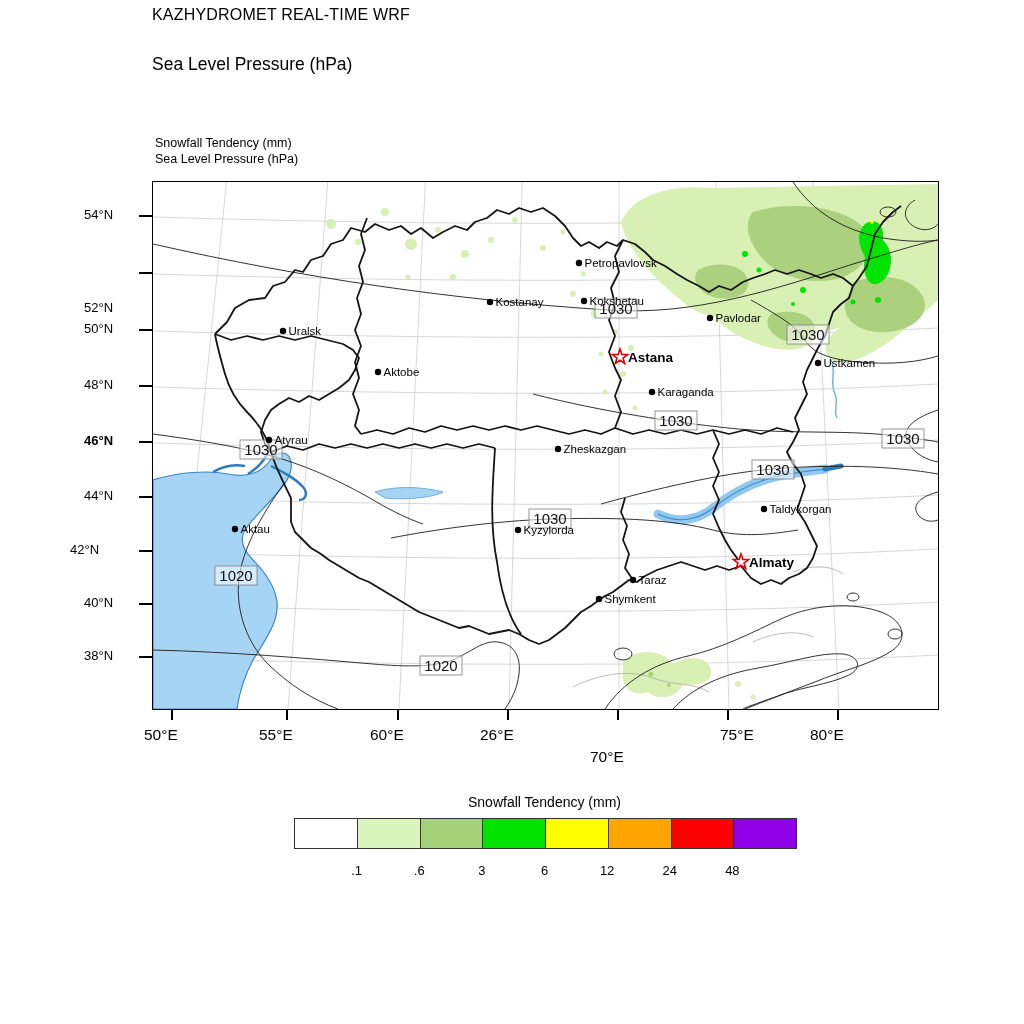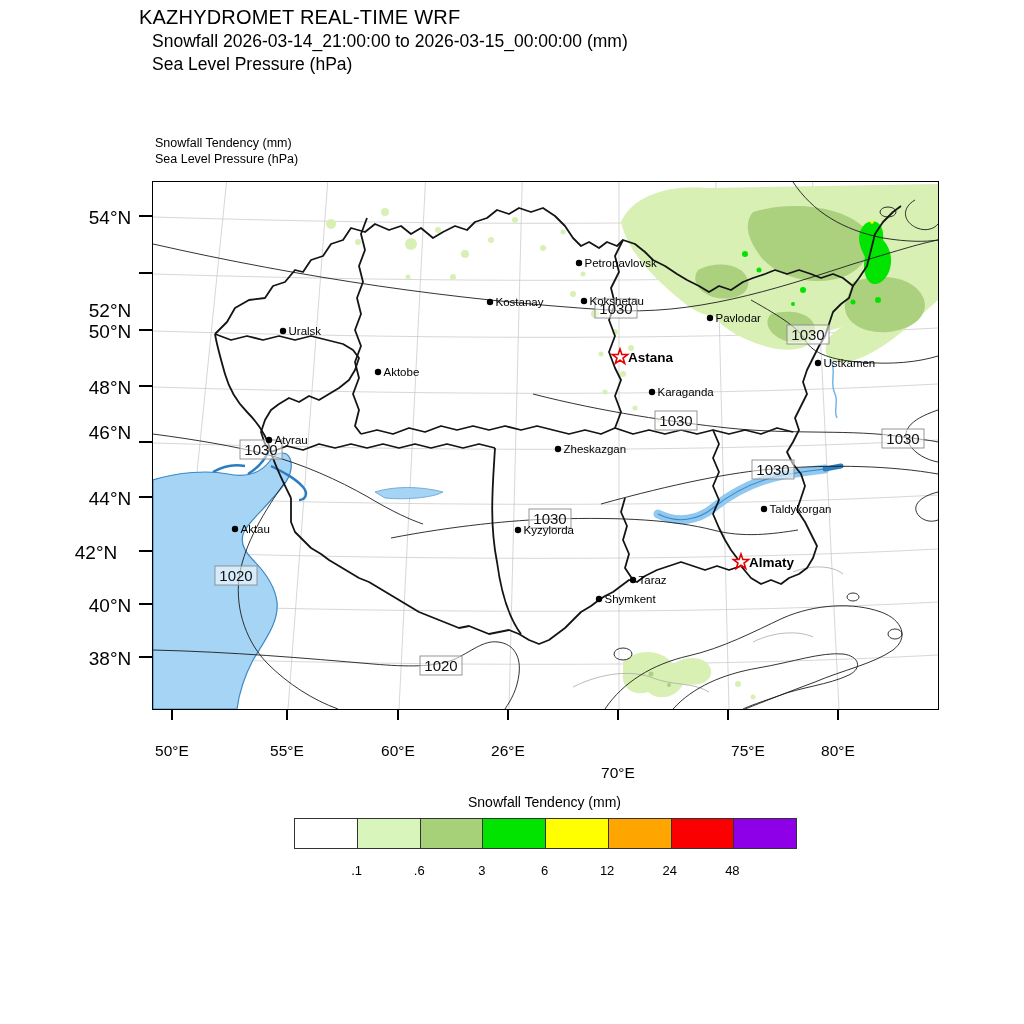--- a/index.html
+++ b/index.html
@@ -1,63 +1,62 @@
 <!DOCTYPE html>
 <html><head>
 <meta charset="utf-8">
 <style>
   html,body{margin:0;padding:0;background:#fff;}
   .page{position:relative;width:1024px;height:1024px;background:#fff;overflow:hidden;
         font-family:"Liberation Sans",sans-serif;color:#000;}
   .abs{position:absolute;}
-  .hdr-title{left:139px;top:6px;font-size:20px;letter-spacing:.2px;}
+  .hdr-title{left:152px;top:6px;font-size:16px;letter-spacing:.2px;}
   .hdr-sub{left:152px;top:31px;font-size:17.5px;}
   .hdr-sub2{left:152px;top:54px;font-size:17.5px;}
   .initvalid{right:84px;top:57px;font-size:12.5px;line-height:15px;text-align:right;}
   .maplegend{left:155px;top:135px;font-size:12.5px;line-height:16px;}
   .map-area{left:152px;top:181px;width:785px;height:527px;border:1.5px solid #000;box-sizing:content-box;}
   .map-area svg{position:absolute;left:0;top:0;}
-  .lat-label{position:absolute;width:52px;text-align:center;font-size:19px;}
-  .lon-label{position:absolute;width:56px;text-align:center;font-size:15.5px;margin-top:16px;}
+  .lat-label{position:absolute;width:52px;text-align:left;font-size:13px;}
+  .lon-label{position:absolute;width:56px;font-size:15.5px;}
   .tick{position:absolute;background:#000;}
   .city-label{font:11.5px "Liberation Sans",sans-serif;fill:#000;}
   .capital-label{font:bold 13.5px "Liberation Sans",sans-serif;fill:#000;}
   .plabel{font:15px "Liberation Sans",sans-serif;fill:#111;text-anchor:middle;}
   .cbar-title{left:294px;top:794px;width:501px;text-align:center;font-size:14px;}
   .cbar{left:294px;top:818px;width:501px;height:29px;display:flex;border:1px solid #333;box-sizing:content-box;}
   .cbar-seg{flex:1;border-right:1px solid #333;}
   .cbar-seg:last-child{border-right:none;}
   .cbar-tick{position:absolute;width:34px;text-align:center;font-size:13px;top:863px;}
 </style>
 </head>
 <body>
 
 <div class="page">
 
   <div class="abs hdr-title">KAZHYDROMET REAL-TIME WRF</div>
-  <div class="abs hdr-sub">Snowfall 2026-03-14_21:00:00 to 2026-03-15_00:00:00 (mm)</div>
   <div class="abs hdr-sub2">Sea Level Pressure  (hPa)</div>
 
 
   <div class="abs maplegend">
     <div>Snowfall Tendency   (mm)</div>
     <div>Sea Level Pressure   (hPa)</div>
   </div>
 
   <div id="axes">
       <div class="tick" style="left: 139px; top: 215px; width: 13px; height: 2px;"></div>
       <div class="lat-label" style="left: 84px; top: 207px;">54°N</div>
       <div class="tick" style="left: 139px; top: 272px; width: 13px; height: 2px;"></div>
       <div class="lat-label" style="left: 84px; top: 264px; margin-top: 36px;">52°N</div>
       <div class="tick" style="left: 139px; top: 329px; width: 13px; height: 2px;"></div>
       <div class="lat-label" style="left: 84px; top: 321px;">50°N</div>
       <div class="tick" style="left: 139px; top: 385px; width: 13px; height: 2px;"></div>
       <div class="lat-label" style="left: 84px; top: 377px;">48°N</div>
       <div class="tick" style="left: 139px; top: 441px; width: 13px; height: 2px;"></div>
-      <div class="lat-label" style="left: 84px; top: 422px;">46°N</div>
+      <div class="lat-label" style="left: 84px; top: 433px; font-weight: bold;">46°N</div>
       <div class="tick" style="left: 139px; top: 496px; width: 13px; height: 2px;"></div>
       <div class="lat-label" style="left: 84px; top: 488px;">44°N</div>
       <div class="tick" style="left: 139px; top: 550px; width: 13px; height: 2px;"></div>
       <div class="lat-label" style="left: 70px; top: 542px;">42°N</div>
       <div class="tick" style="left: 139px; top: 603px; width: 13px; height: 2px;"></div>
       <div class="lat-label" style="left: 84px; top: 595px;">40°N</div>
       <div class="tick" style="left: 139px; top: 656px; width: 13px; height: 2px;"></div>
       <div class="lat-label" style="left: 84px; top: 648px;">38°N</div>
       <div class="tick" style="left: 171px; top: 709px; width: 2px; height: 11px;"></div>
       <div class="lon-label" style="left: 144px; top: 726px;">50°E</div>

